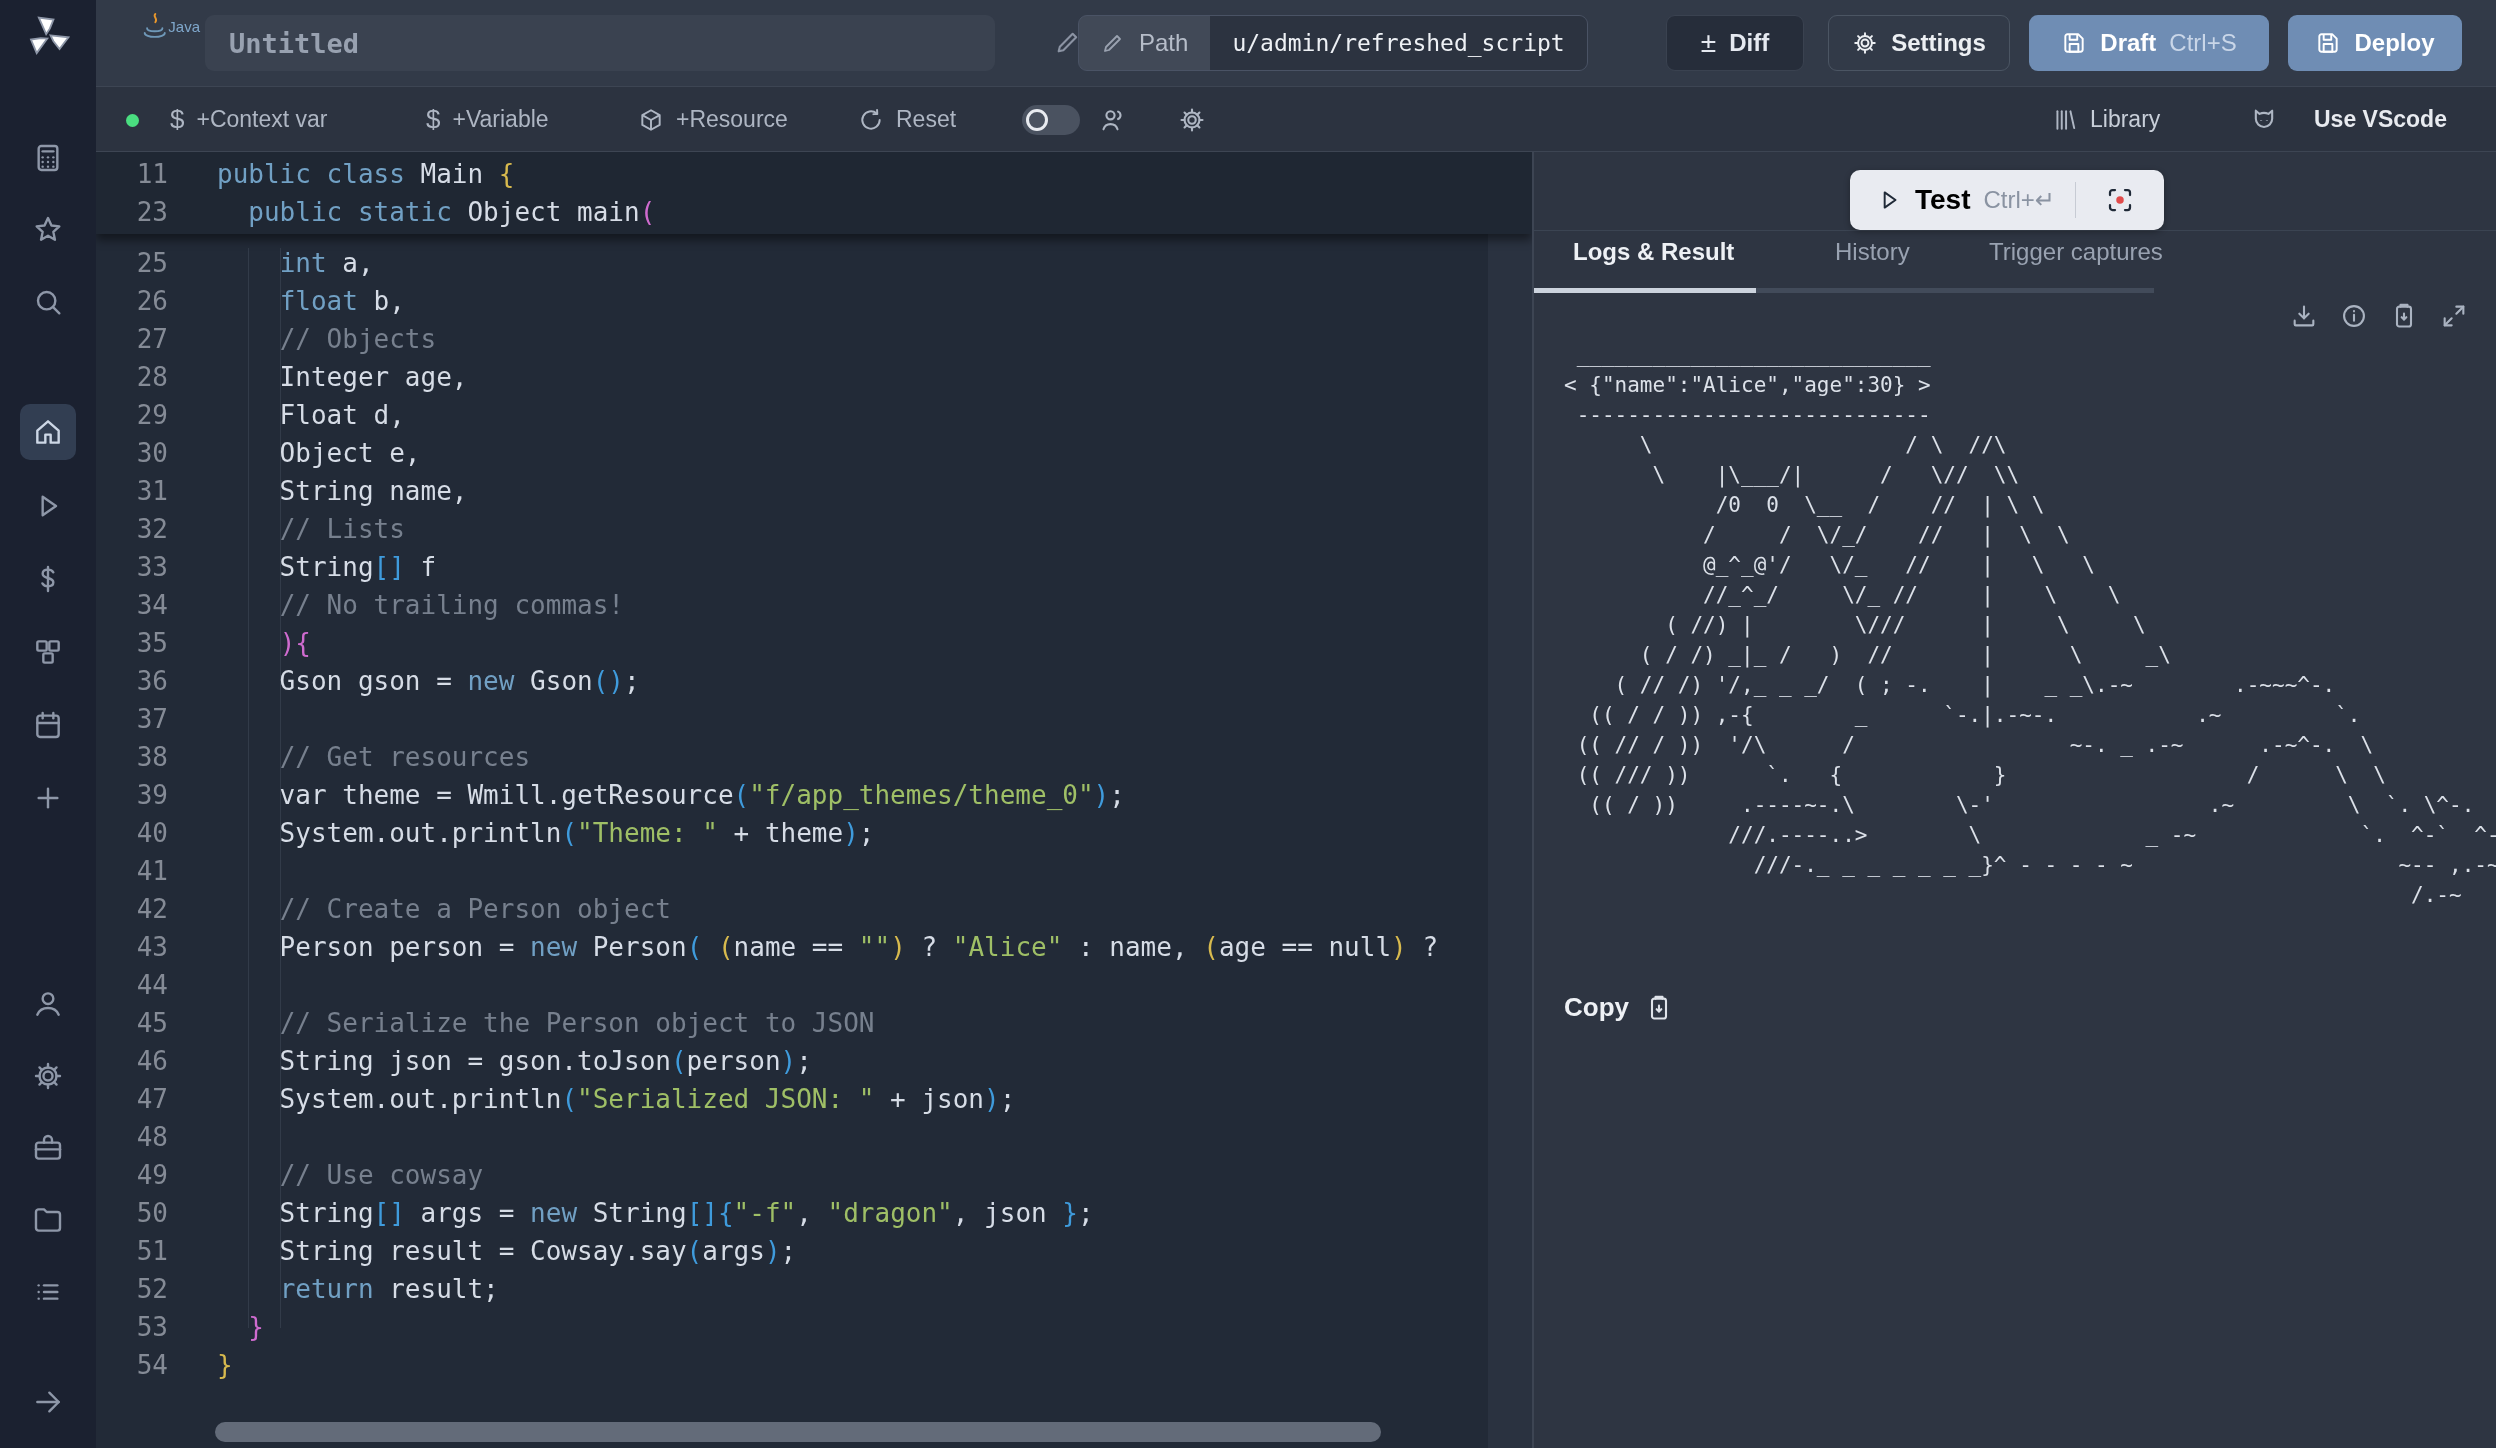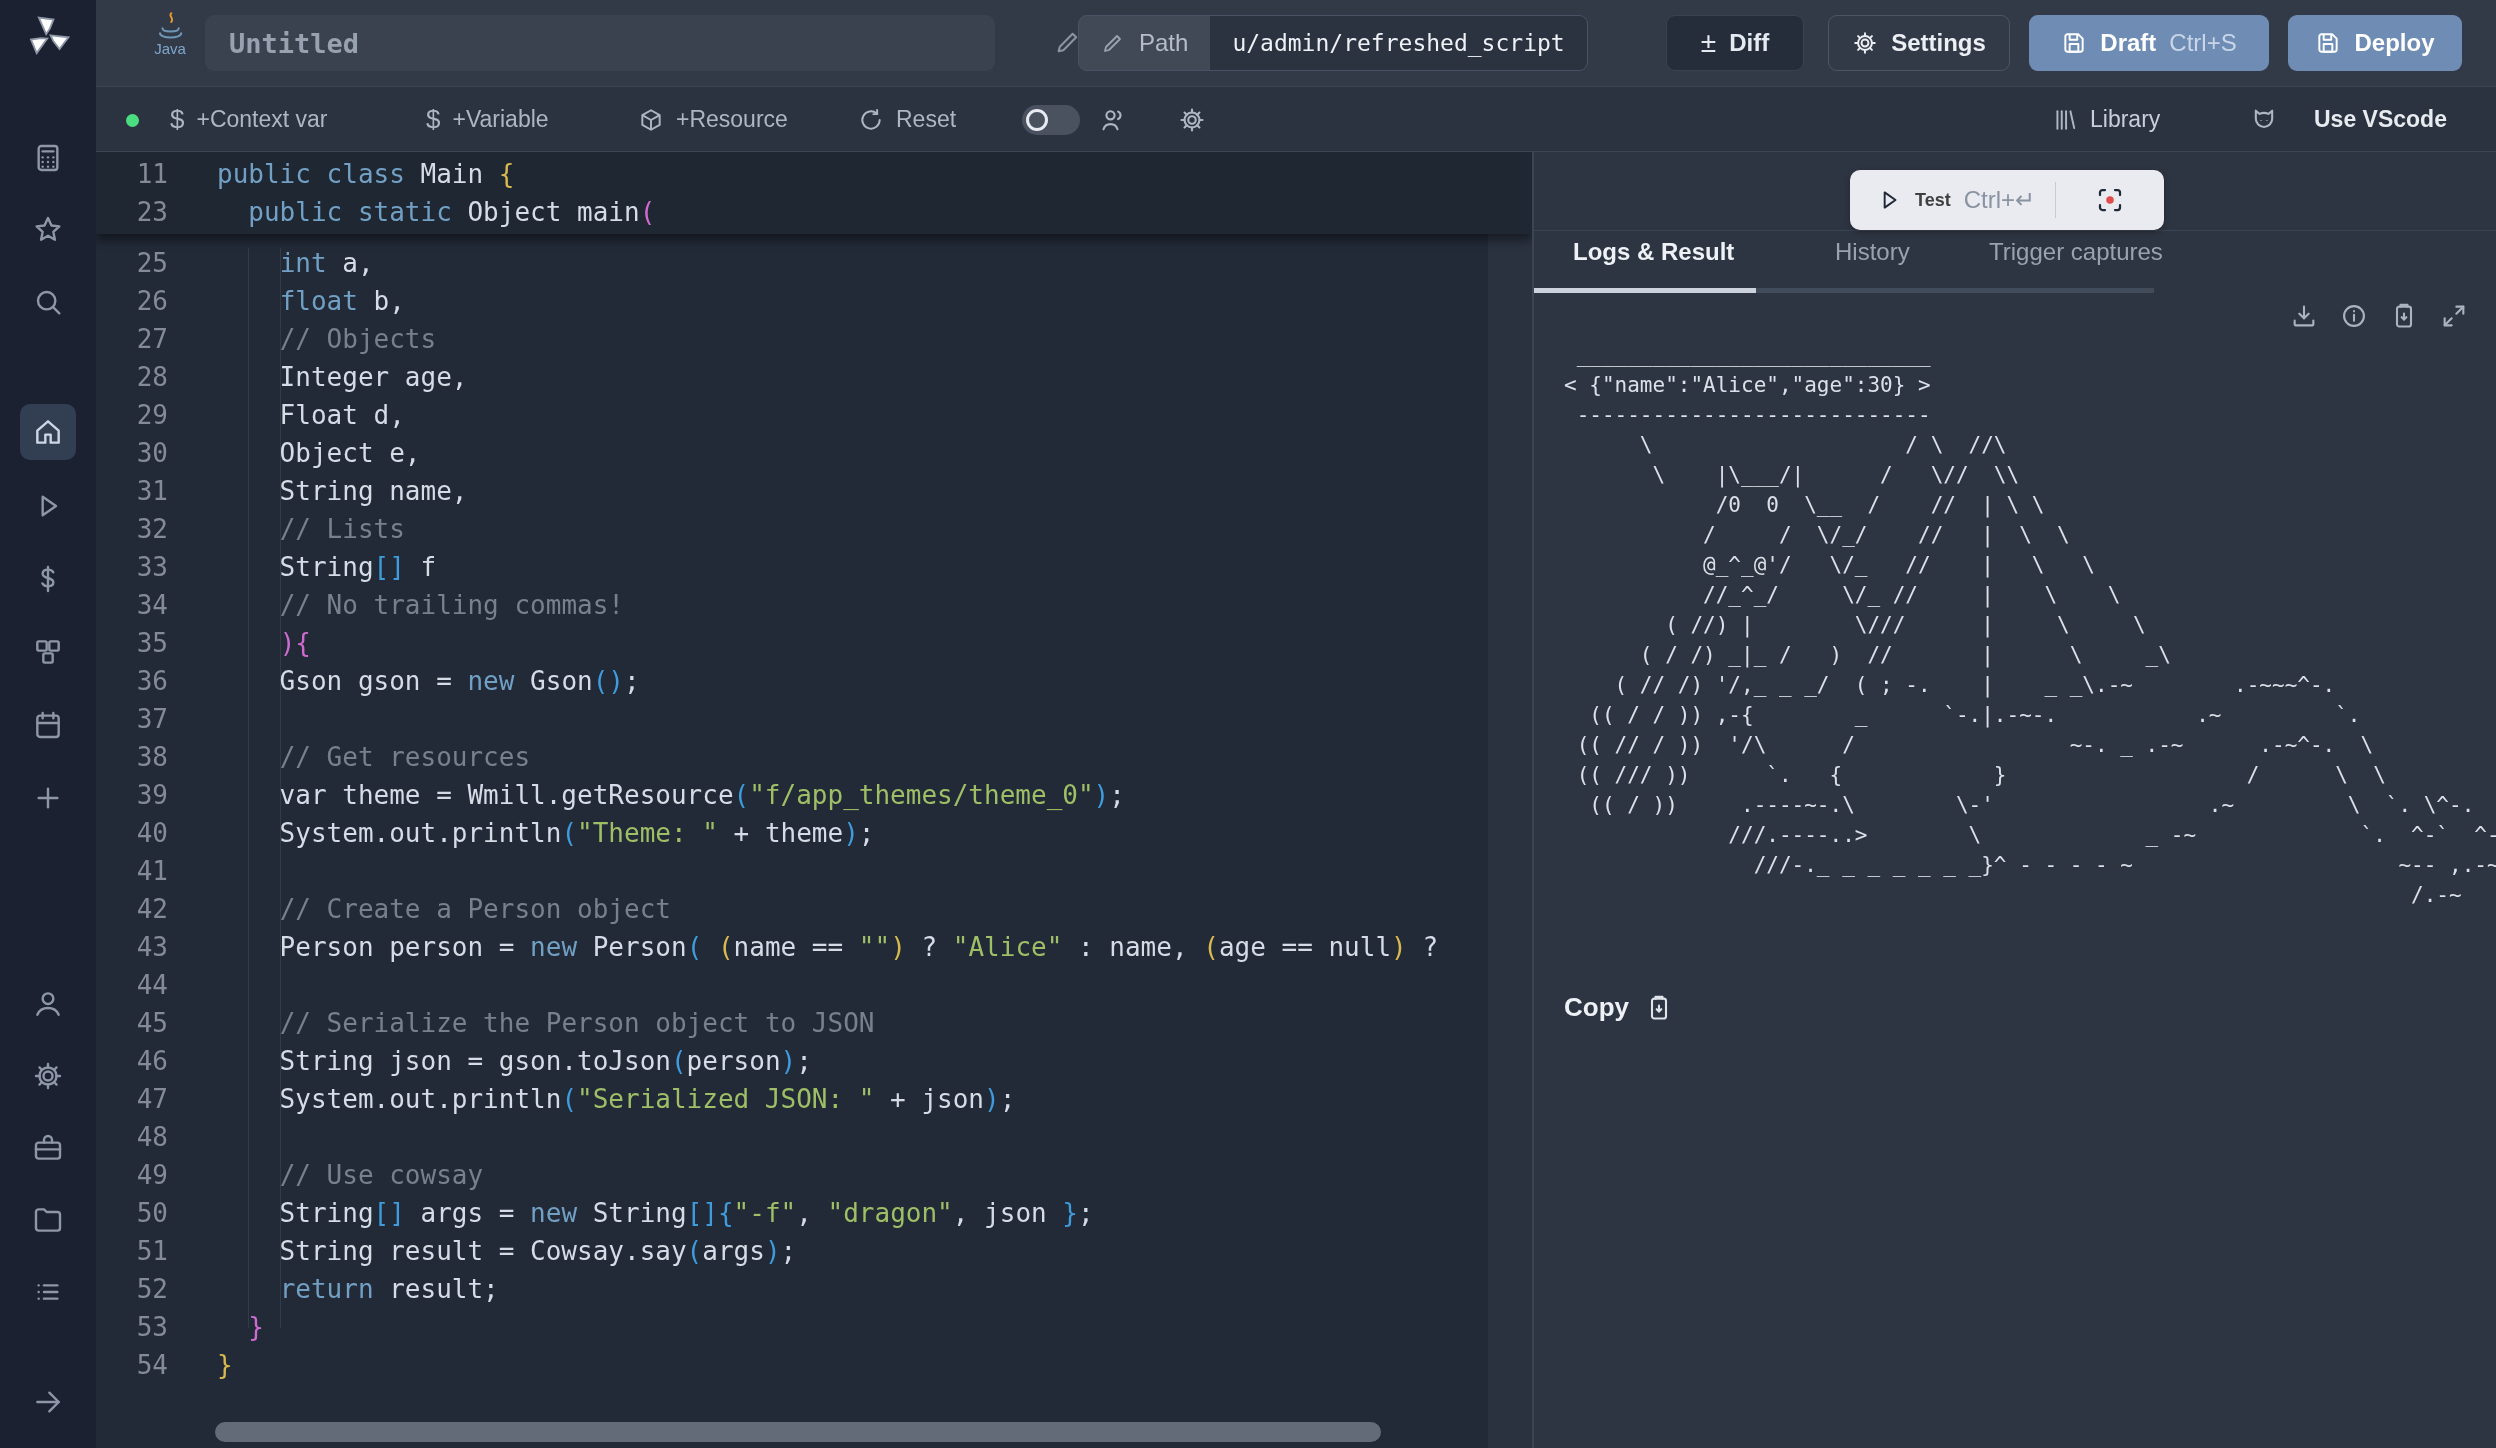--- a/index.html
+++ b/index.html
@@ -9,21 +9,21 @@
 
   
   .sidebar { position:absolute; left:0; top:0; width:96px; height:1448px; background:#1b2130; z-index:10; }
   .sb-item { position:absolute; left:50%; transform:translateX(-50%); width:56px; height:56px; display:flex; align-items:center; justify-content:center; background:none; border:none; cursor:pointer; border-radius:10px; }
   .sb-item svg { stroke:#8e97a8; }
   .sb-item.active { background:#323e52; }
   .sb-item.active svg { stroke:#cdd7e6; }
 
   
   .topbar { position:absolute; left:96px; top:0; width:2400px; height:87px; background:#323a48; border-bottom:1px solid #3d4553; display:flex; align-items:center; z-index:5; }
-  .lang-badge { position:absolute; left:44px; top:12px; width:60px; display:flex; flex-direction:column; align-items:center; gap:0px; }
+  .lang-badge { position:absolute; left:44px; top:12px; width:60px; display:flex; flex-direction:row; align-items:center; gap:0px; }
   .lang-badge .lang-label { color:#7fa7cb; font-size:15px; margin-top:-2px; }
   .title-input { position:absolute; left:109px; top:15px; width:790px; height:56px; background:#3a4250; border:none; border-radius:9px; color:#98a1b0; font-size:27px; font-weight:600; padding:0 24px; outline:none; }
   .title-pencil { position:absolute; left:958px; top:28px; background:none; border:none; cursor:pointer; }
   .path-chip { position:absolute; left:982px; top:15px; height:56px; display:flex; align-items:stretch; border:1px solid #4a5365; border-radius:9px; overflow:hidden; cursor:pointer; background:#414957; }
   .path-chip .path-left { display:flex; align-items:center; gap:14px; padding:0 22px; color:#b6bdc9; font-size:24px; }
   .path-chip .path-value { display:flex; align-items:center; background:#2c3340; color:#eef1f5; font-size:23px; padding:0 22px; }
   .tb-btn { height:56px; border-radius:9px; display:inline-flex; align-items:center; gap:13px; font-size:24px; font-weight:600; cursor:pointer; border:none; }
   .btn-diff { position:absolute; left:1570px; top:15px; width:138px; justify-content:center; background:#262d3a; border:1px solid #3a4250; color:#e5e9f0; }
   .btn-settings { position:absolute; left:1732px; top:15px; width:182px; justify-content:center; background:transparent; border:1px solid #4b5563; color:#eceff3; }
   .btn-draft { position:absolute; left:1933px; top:15px; width:240px; justify-content:center; background:#6f8db4; color:#ffffff; }
@@ -51,21 +51,21 @@
   .guide { position:absolute; width:1px; background:#323b49; top:96px; height:1080px; z-index:0; }
   .tk-kw { color:#71a0c4; } .tk-pl { color:#d6dce6; } .tk-cm { color:#77808e; }
   .tk-str { color:#9fbf66; } .tk-y { color:#d8ba4e; } .tk-m { color:#cf6bcf; } .tk-b { color:#3f9bdc; }
   .hscroll { position:absolute; left:119px; top:1270px; width:1166px; height:20px; background:#636b79; border-radius:10px; z-index:4; cursor:grab; }
 
   
   .rpanel { position:absolute; left:1532px; top:152px; width:964px; height:1296px; background:#2e3542; border-left:2px solid #3d4553; overflow:hidden; }
   .header-border { position:absolute; left:0; top:78px; width:100%; height:1px; background:#3b4452; }
   .test-pill { position:absolute; left:316px; top:18px; width:314px; height:60px; background:#e9ebf1; border-radius:10px; display:flex; align-items:center; z-index:2; box-shadow:0 2px 6px rgba(0,0,0,0.3); }
   .test-main { display:flex; align-items:center; gap:13px; padding:0 20px 0 26px; background:none; border:none; cursor:pointer; height:100%; }
-  .test-label { font-size:18px; font-weight:700; color:#404040; }
+  .test-label { font-size:28px; font-weight:700; color:#000000; }
   .test-shortcut { font-size:24px; color:#8a93a2; }
   .test-divider { width:1px; height:60%; background:#c7cbd4; }
   .capture-btn { flex:1; display:flex; align-items:center; justify-content:center; background:none; border:none; cursor:pointer; height:100%; }
   .tabs { position:absolute; left:0; top:86px; display:flex; gap:16px; }
   .tab { background:none; border:none; font-size:24px; color:#99a2b1; cursor:pointer; padding:0 0 18px 0; }
   .tab.active { color:#eef1f5; font-weight:600; }
   .tab1 { margin-left:39px; width:200px; text-align:left; }
   .tab2 { margin-left:46px; width:90px; text-align:left; }
   .tab3 { margin-left:48px; width:200px; text-align:left; }
   .tab-track { position:absolute; left:0; top:136px; width:620px; height:5px; background:#424b5a; }

